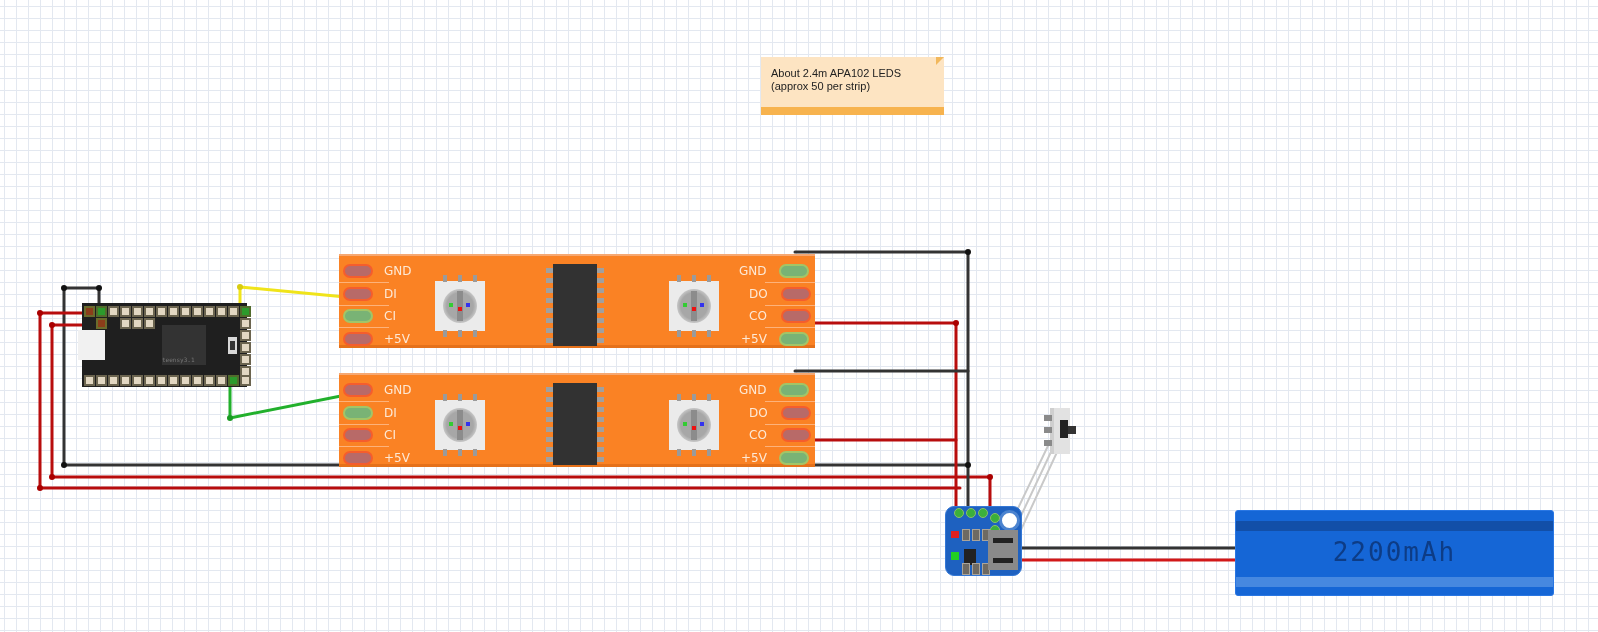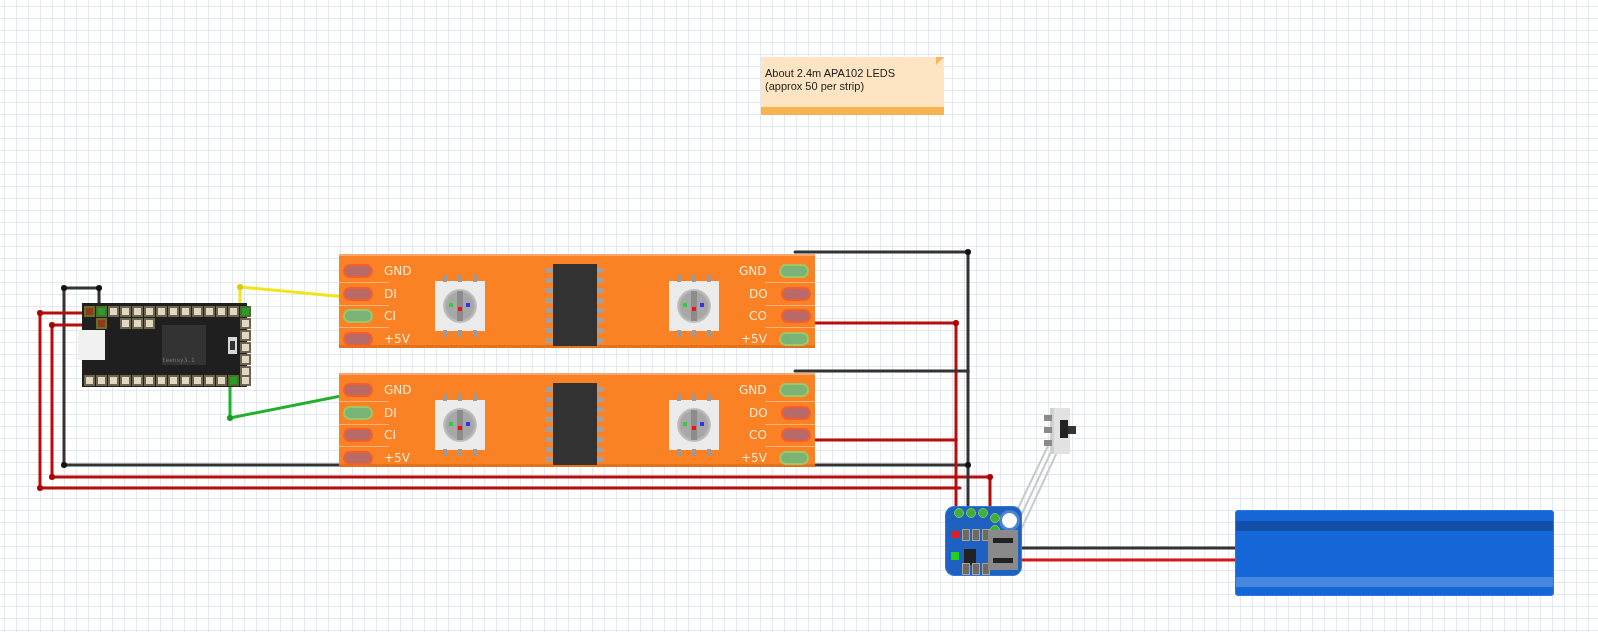--- a/index.html
+++ b/index.html
@@ -18,21 +18,21 @@
   .note {
     left:761px; top:57px; width:183px; height:58px;
     background:#fde4c2; box-sizing:border-box;
     border-bottom:8px solid #f7b34e;
   }
   .note-corner {
     position:absolute; right:0; top:0; width:0; height:0;
     border-left:8px solid #f2b85c; border-bottom:8px solid transparent;
   }
   .note-text {
-    position:absolute; left:4px; top:10px;
+    position:absolute; left:10px; top:10px;
     font-family:"Liberation Sans", sans-serif; font-size:11px; line-height:13px; color:#222;
   }
   
   .strip {
     width:476px; height:94px; background:#fa8224;
     border-top:2px solid #f6a872; box-sizing:border-box;
     border-bottom:3px solid #e5711a;
     margin-top:16px;
   }
   .pad {
@@ -381,13 +381,14 @@
   <div class="spin" style="top:7px;"></div>
   <div class="spin" style="top:19px;"></div>
   <div class="spin" style="top:32px;"></div>
   <div class="knob"></div>
   <div class="knob2"></div>
 </div>
 
 <div class="abs battery">
   <div class="stripe1"></div>
   <div class="stripe2"></div>
+  <div class="cap">2200mAh</div>
 </div>
 
 </body></html>

